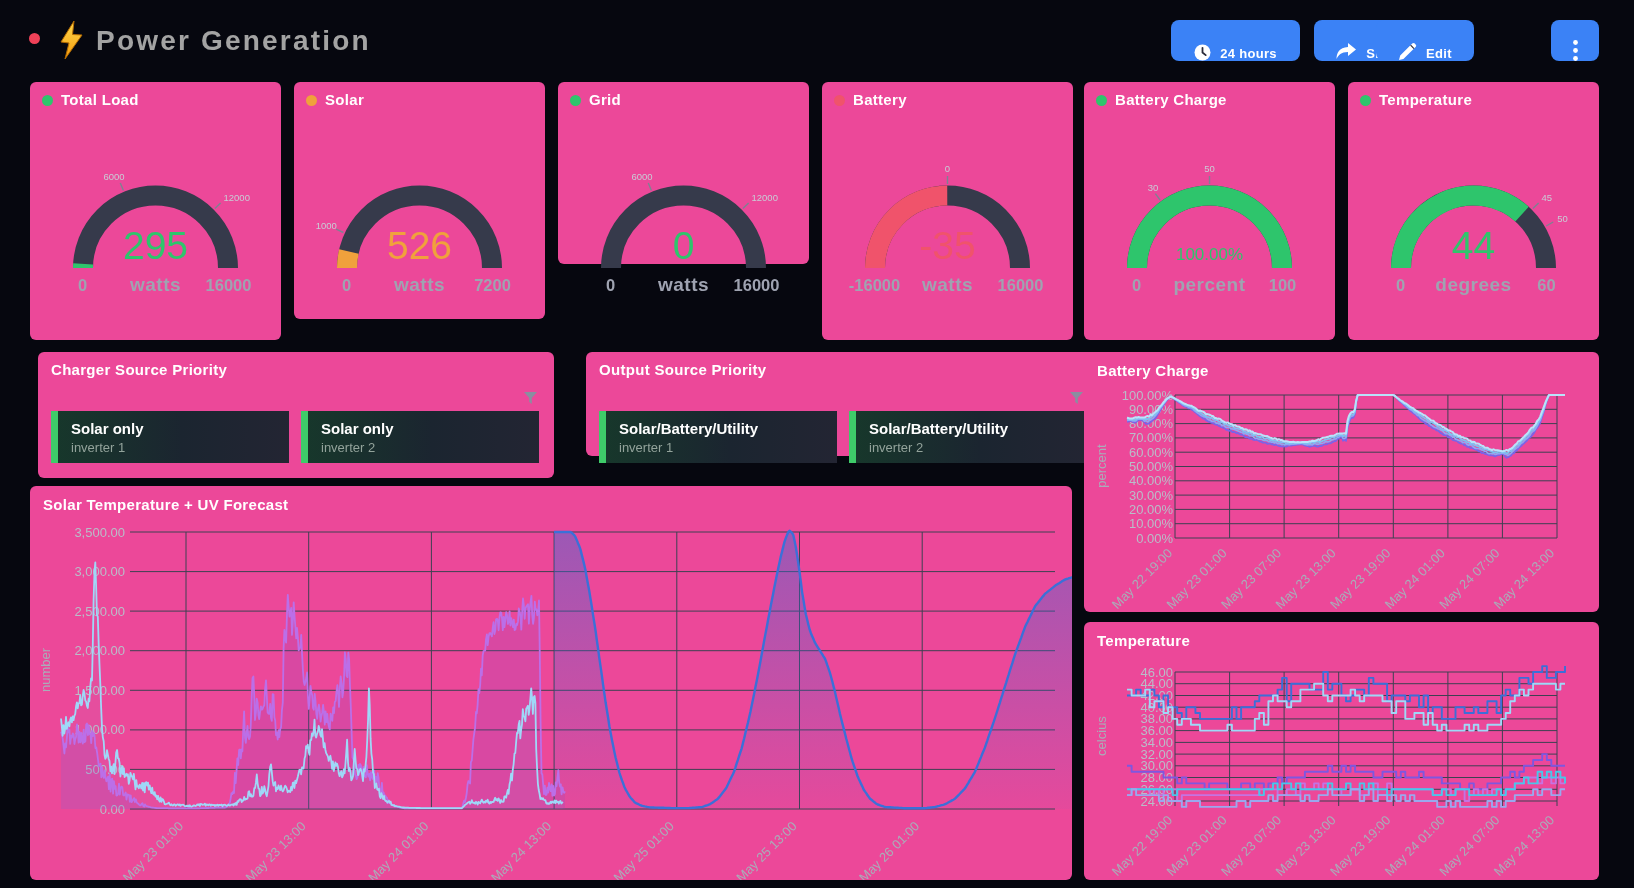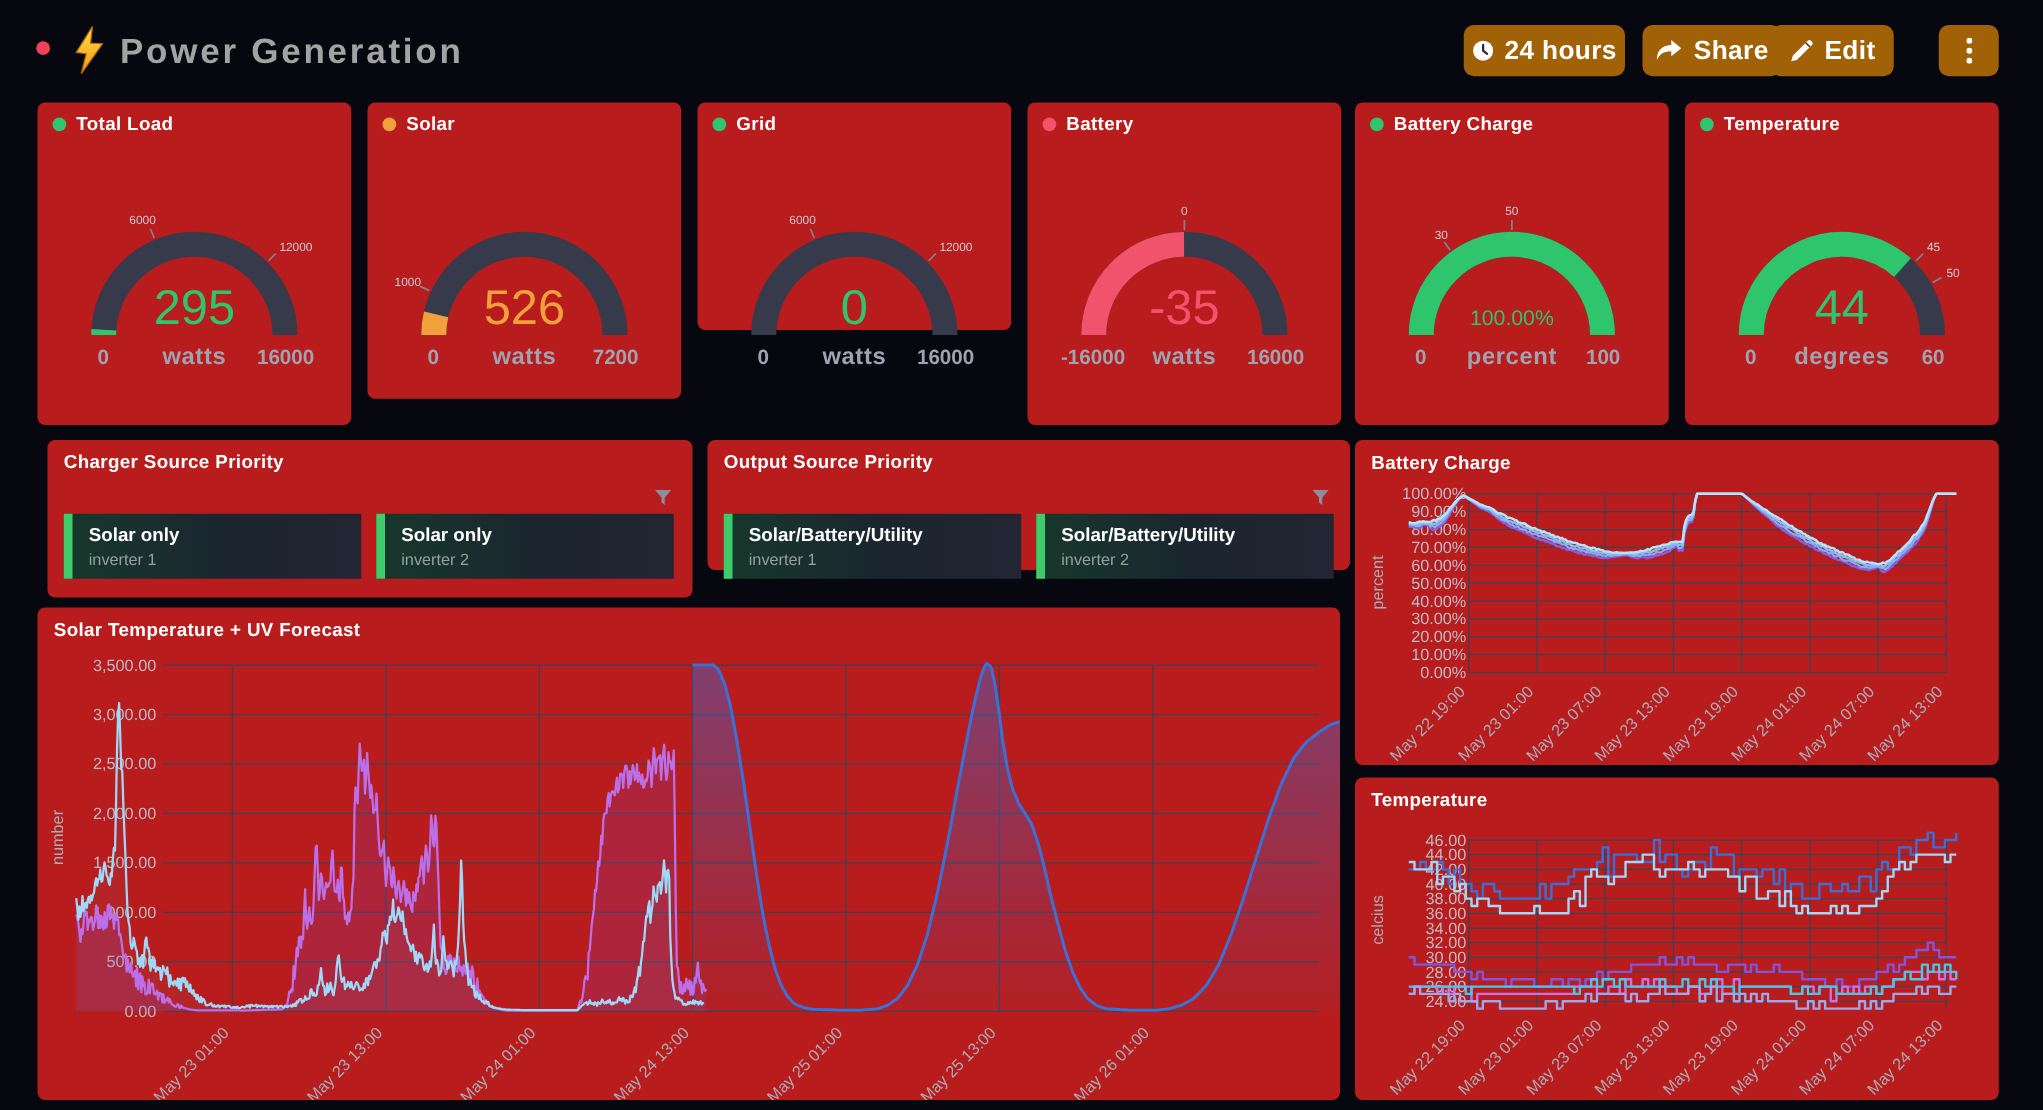--- a/index.html
+++ b/index.html
@@ -1,18 +1,18 @@
 <!DOCTYPE html>
 <html><head><meta charset="utf-8"><style>
 *{margin:0;padding:0;box-sizing:border-box}
 body{width:1634px;height:888px;background:#06070f;font-family:"Liberation Sans",sans-serif;position:relative;overflow:hidden}
-.card{position:absolute;background:#b91c1c;border-radius:6px}
+.card{position:absolute;background:#ec4899;border-radius:6px}
 .ctitle{position:absolute;left:12px;top:9px;font-size:15px;font-weight:bold;color:#fff;letter-spacing:0.3px}
 .dot{display:inline-block;width:11px;height:11px;border-radius:50%;margin-right:8px;vertical-align:-1px}
-.btn{position:absolute;top:20px;height:41px;background:#a16207;border-radius:8px;color:#fff;font-size:21px;font-weight:bold;display:flex;align-items:center;justify-content:center;letter-spacing:0.3px}
+.btn{position:absolute;top:20px;height:41px;background:#3b82f6;border-radius:8px;color:#fff;font-size:13px;font-weight:bold;display:flex;align-items:flex-end;justify-content:center;letter-spacing:0.3px}
 .axis{font-size:13px;fill:#b9bdc9}
 .xaxis{font-size:13px;fill:#a9adb9}
 svg text{font-family:"Liberation Sans",sans-serif}
 </style></head><body>
 
 <div style="position:absolute;left:29px;top:33px;width:11px;height:11px;border-radius:50%;background:#ef4158"></div>
 <svg width="30" height="38" style="position:absolute;left:57px;top:21px">
 <defs>
       <linearGradient id="bg1" x1="0" y1="0" x2="0" y2="1">
         <stop offset="0" stop-color="#ffd94e"></stop>
@@ -27,21 +27,21 @@
 <svg width="17" height="17" viewBox="0 0 17 17" style="margin-right:9px">
       <circle cx="8.5" cy="8.5" r="8" fill="#fff"></circle>
       <path d="M8.5 3.8v4.7l3.2 2.6" stroke="#2a2c3b" stroke-width="1.8" fill="none" stroke-linecap="round"></path>
     </svg>
 24 hours</div>
 <div class="btn" style="left:1314px;width:111px">
 <svg width="22" height="19" viewBox="0 0 22 19" style="margin-right:9px">
       <path d="M13 1 L21 7.5 L13 14 L13 10 C6 10 3.5 13 1.5 17 C1.5 11 4 5.5 13 5 Z" fill="#fff"></path>
     </svg>
 Share</div>
-<div class="btn" style="left:1417px;width:98px">
+<div class="btn" style="left:1376px;width:98px">
 <svg width="19" height="19" viewBox="0 0 19 19" style="margin-right:9px">
       <path d="M1 18 L2.2 13.6 L14.2 1.6 a1.8 1.8 0 0 1 2.6 0 l0.8 0.8 a1.8 1.8 0 0 1 0 2.6 L5.4 17 Z" fill="#fff"></path>
       <line x1="12.6" y1="3.2" x2="16" y2="6.6" stroke="#2a2c3b" stroke-width="1.2"></line>
     </svg>
 Edit</div>
 <div class="btn" style="left:1551px;width:48px">
 <svg width="5" height="21" viewBox="0 0 5 21">
       <circle cx="2.5" cy="2.5" r="2.4" fill="#fff"></circle>
       <circle cx="2.5" cy="10.5" r="2.4" fill="#fff"></circle>
       <circle cx="2.5" cy="18.5" r="2.4" fill="#fff"></circle>
@@ -142,21 +142,21 @@
 <div style="position:absolute;left:0;top:0;width:7px;height:52px;background:#3ecb69"></div>
 <div style="position:absolute;left:20px;top:9px;font-size:15px;font-weight:bold;color:#fff">Solar only</div>
 <div style="position:absolute;left:20px;top:29px;font-size:13px;color:#93a39b">inverter 1</div>
     </div>
     <div style="position:absolute;left:263px;top:59px;width:238px;height:52px;background:linear-gradient(90deg,#17382b 0%,#1b2530 55%,#232533 100%)">
 <div style="position:absolute;left:0;top:0;width:7px;height:52px;background:#3ecb69"></div>
 <div style="position:absolute;left:20px;top:9px;font-size:15px;font-weight:bold;color:#fff">Solar only</div>
 <div style="position:absolute;left:20px;top:29px;font-size:13px;color:#93a39b">inverter 2</div>
     </div>
   </div>
-<div class="card" style="left:566px;top:352px;width:514px;height:104px">
+<div class="card" style="left:586px;top:352px;width:514px;height:104px">
     <div class="ctitle" style="left:13px">Output Source Priority</div>
     <svg width="13" height="12" style="position:absolute;right:17px;top:40px">
       <path d="M0 0 H13 L7.8 6 V12 L5.2 10 V6 Z" fill="#8a8ea0"></path>
     </svg>
     <div style="position:absolute;left:13px;top:59px;width:238px;height:52px;background:linear-gradient(90deg,#17382b 0%,#1b2530 55%,#232533 100%)">
 <div style="position:absolute;left:0;top:0;width:7px;height:52px;background:#3ecb69"></div>
 <div style="position:absolute;left:20px;top:9px;font-size:15px;font-weight:bold;color:#fff">Solar/Battery/Utility</div>
 <div style="position:absolute;left:20px;top:29px;font-size:13px;color:#93a39b">inverter 1</div>
     </div>
     <div style="position:absolute;left:263px;top:59px;width:238px;height:52px;background:linear-gradient(90deg,#17382b 0%,#1b2530 55%,#232533 100%)">

